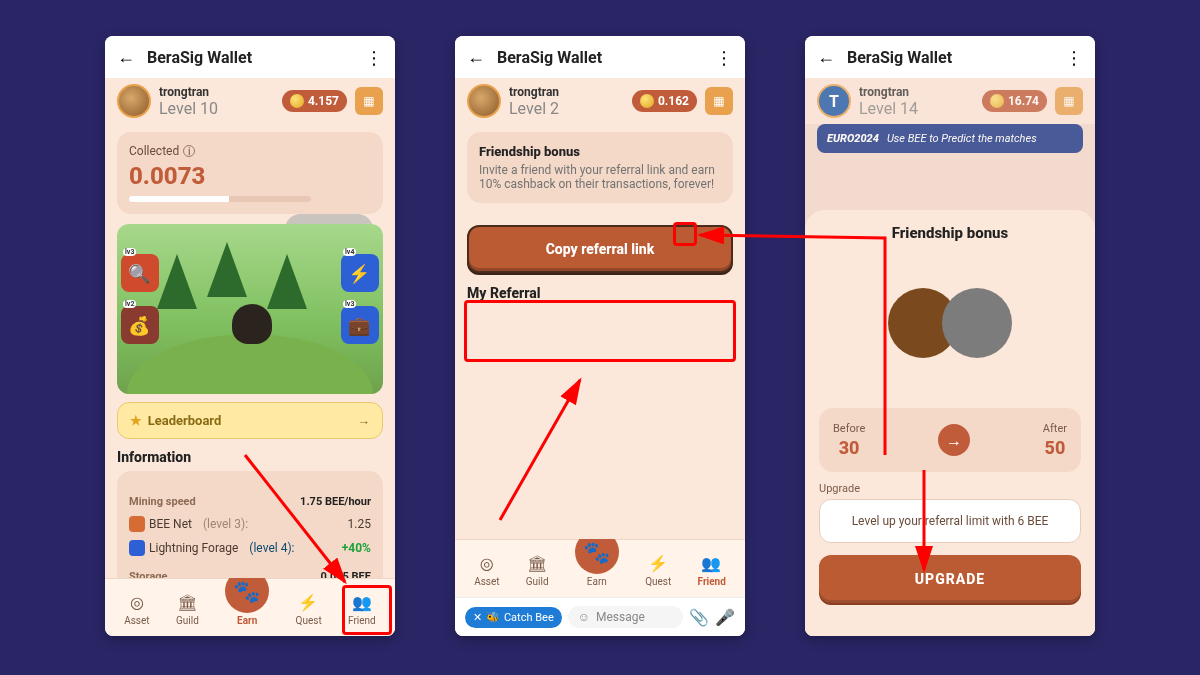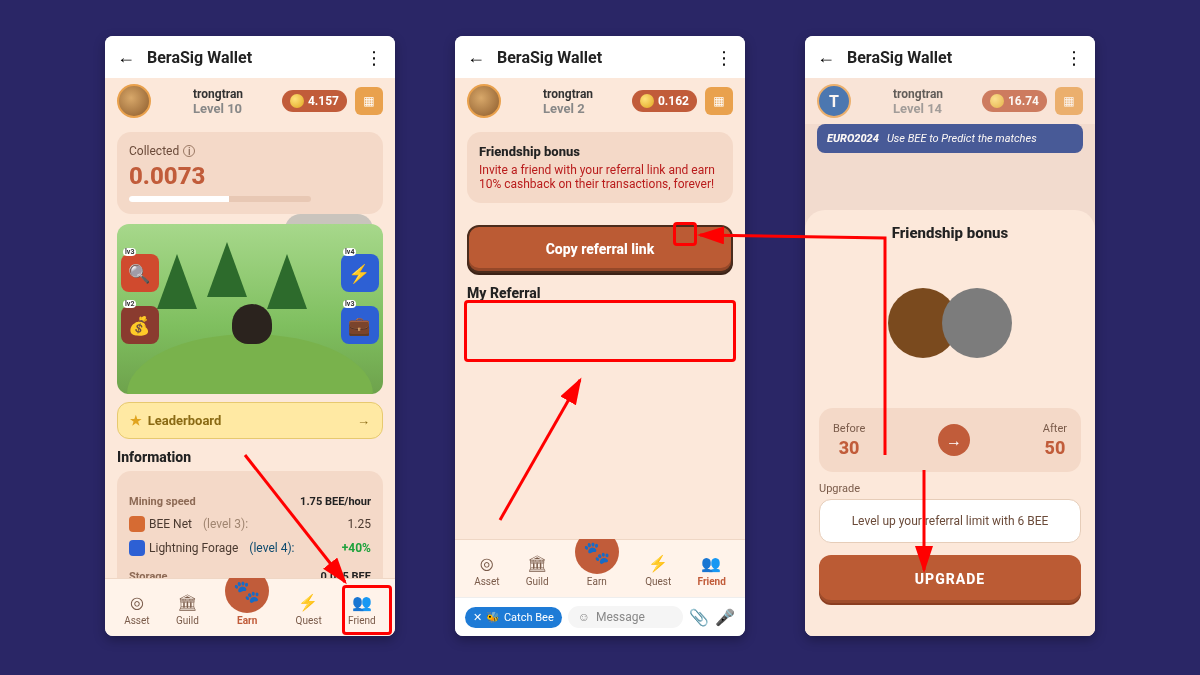--- a/index.html
+++ b/index.html
@@ -12,23 +12,23 @@
   
   .hdr { display: flex; align-items: center; padding: 10px 12px; gap: 12px; background:#fff; }
   .back { font-size: 18px; font-weight: 700; cursor:pointer; }
   .ttl { flex:1; font-size: 16px; font-weight: 700; color:#222; }
   .dots { font-size: 18px; letter-spacing: 0; cursor:pointer; }
 
   
   .user { display:flex; align-items:center; gap:8px; padding: 6px 12px; background:#fce8da; }
   .avatar { width:34px; height:34px; border-radius:50%; background: radial-gradient(circle at 40% 40%, #d8a86a, #8b5a2b); border:2px solid #e9a14d; position:relative; }
   .avatar.letter { background:#1556a6; color:#fff; display:flex; align-items:center; justify-content:center; font-weight:700; font-size:16px; }
-  .uinfo { flex:1; display:flex; flex-direction:column;margin-left:34px; }
+  .uinfo { flex:1; display:flex; flex-direction:column; }
   .uname { font-size:12px; font-weight:700; color:#333; }
-  .ulvl { font-size:13px; color:#888;font-weight:bold; }
+  .ulvl { font-size:16px; color:#888; }
   .pill { display:flex; align-items:center; gap:4px; background:#c15c3a; color:#fff; font-size:12px; font-weight:700; padding:4px 8px; border-radius:14px; }
   .coin { width:14px; height:14px; border-radius:50%; background:radial-gradient(circle at 35% 35%, #ffe27a, #e0a41f); display:inline-block; }
   .qrsq { width:28px; height:28px; border-radius:6px; background:#e9a14d; display:flex; align-items:center; justify-content:center; color:#fff; font-size:12px; cursor:pointer; }
 
   .content { flex:1; background:#fce8da; padding:8px 12px; overflow:hidden; position:relative; }
 
   
   .card { background:#f4d9c8; border-radius:14px; padding:12px; margin-bottom:10px; }
 
   
@@ -67,21 +67,21 @@
   .subhead{font-size:11px;color:#8d6a55;font-weight:700;margin-top:6px;}
 
   
   .nav { display:flex; justify-content:space-around; align-items:flex-end; padding:8px 6px 10px; background:#fff3ea; border-top:1px solid #efd7c5; }
   .navitem { display:flex; flex-direction:column; align-items:center; font-size:10px; color:#7a5b4a; gap:2px; cursor:pointer; }
   .navitem.active { color:#c15c3a; font-weight:700; }
   .navic { width:22px; height:22px; display:flex; align-items:center; justify-content:center; font-size:16px; }
   .earnbig { width:44px; height:44px; border-radius:50%; background:#c15c3a; color:#fff; display:flex; align-items:center; justify-content:center; font-size:22px; margin-top:-18px; }
 
   
-  .bonus-desc{font-size:12px;color:#b91c1c; margin-top:4px;}
+  .bonus-desc{font-size:12px;color:#737373; margin-top:4px;}
   .grid2{display:grid;grid-template-columns:1fr 1fr;gap:10px;margin-top:10px;}
   .stat{background:#f4d9c8;border-radius:12px;padding:10px;}
   .stat .lbl{font-size:12px;color:#6b4b3a;display:flex;align-items:center;gap:4px;}
   .stat .val{font-size:14px;font-weight:800;color:#c15c3a;margin-top:6px;display:flex;align-items:center;gap:4px;}
   .plus{width:16px;height:16px;border:1.5px solid #8b6a55;border-radius:50%;display:inline-flex;align-items:center;justify-content:center;font-size:11px;color:#8b6a55;}
   .bigbtn{background:#bb5b34;color:#fff;font-weight:800;font-size:14px;border:2px solid #4b2c1c;border-radius:12px;box-shadow:inset 0 -3px 0 rgba(0,0,0,.2),0 2px 0 #3b2216; padding:14px; text-align:center; cursor:pointer;}
   .msgbar{display:flex;align-items:center;gap:6px;padding:8px 10px;background:#fff;border-top:1px solid #eee;}
   .chip{background:#1e7bd6;color:#fff;font-size:11px;padding:4px 8px;border-radius:12px;display:flex;align-items:center;gap:4px;}
   .iptbox{flex:1;display:flex;align-items:center;gap:6px;background:#f5f5f5;border-radius:16px;padding:4px 10px;color:#888;font-size:12px;}
   .smic{font-size:16px;color:#888;cursor:pointer;}

